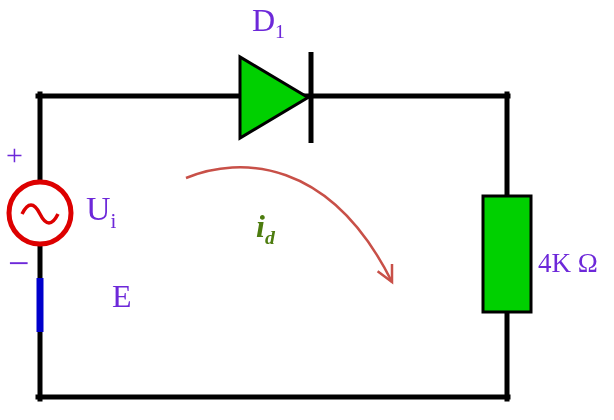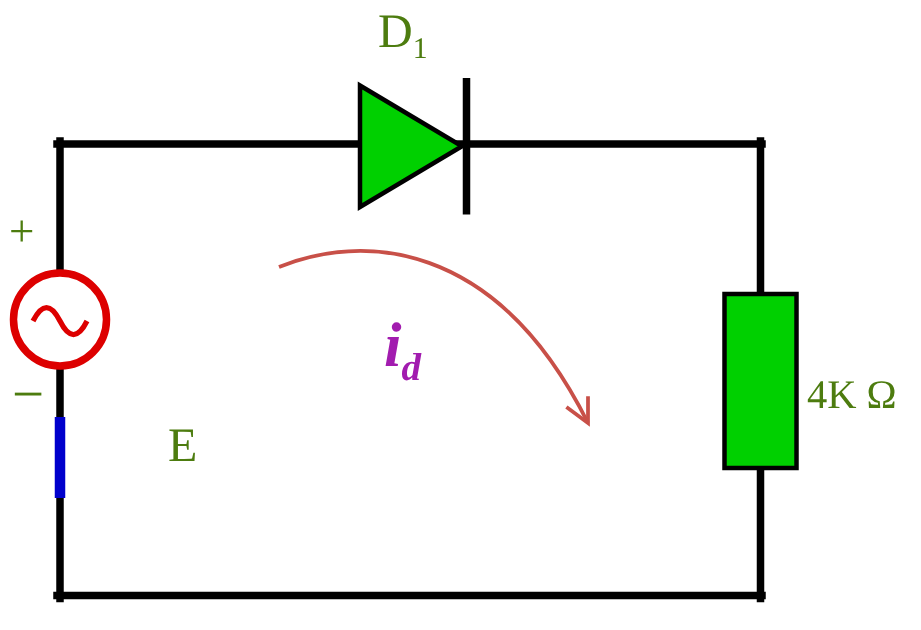--- a/index.html
+++ b/index.html
@@ -15,35 +15,35 @@
     background: #ffffff;
     overflow: hidden;
   }
   #circuit-svg {
     position: absolute;
     left: 0;
     top: 0;
   }
   .lbl {
     position: absolute;
-    color: #4d7c0f;
+    color: #6d28d9;
     white-space: nowrap;
     line-height: 1;
     user-select: none;
   }
   .lbl sub {
     font-size: 0.62em;
     line-height: 1;
   }
   .lbl-d1     { left: 252px; top: 4px;   font-size: 32px; }
   .lbl-plus   { left: 6px;   top: 140px; font-size: 30px; }
   .lbl-minus  { left: 8px;   top: 244px; font-size: 38px; }
   .lbl-ui     { left: 86px;  top: 192px; font-size: 34px; }
-  .lbl-id     { left: 256px; top: 210px; font-size: 42px;
-                font-style: italic; font-weight: bold; color: #a21caf; }
+  .lbl-id     { left: 256px; top: 210px; font-size: 32px;
+                font-style: italic; font-weight: bold; color: #4d7c0f; }
   .lbl-e      { left: 112px; top: 280px; font-size: 32px; }
   .lbl-10v    { left: 94px;  top: 326px; font-size: 32px; }
   .lbl-rl     { left: 546px; top: 206px; font-size: 30px; }
   .lbl-5k     { left: 538px; top: 250px; font-size: 27px; }
 </style>
 </head>
 <body>
 
 <div id="stage">
 
@@ -69,20 +69,23 @@
   </svg>
 
   <div class="lbl lbl-d1">
     <span>D</span><sub>1</sub>
   </div>
 
   <div class="lbl lbl-plus">+</div>
 
   <div class="lbl lbl-minus">−</div>
 
+  <div class="lbl lbl-ui">
+    <span>U</span><sub>i</sub>
+  </div>
 
   <div class="lbl lbl-id">
     <span>i</span><sub>d</sub>
   </div>
 
   <div class="lbl lbl-e">E</div>
 
 
 
   <div class="lbl lbl-5k">4K Ω</div>

